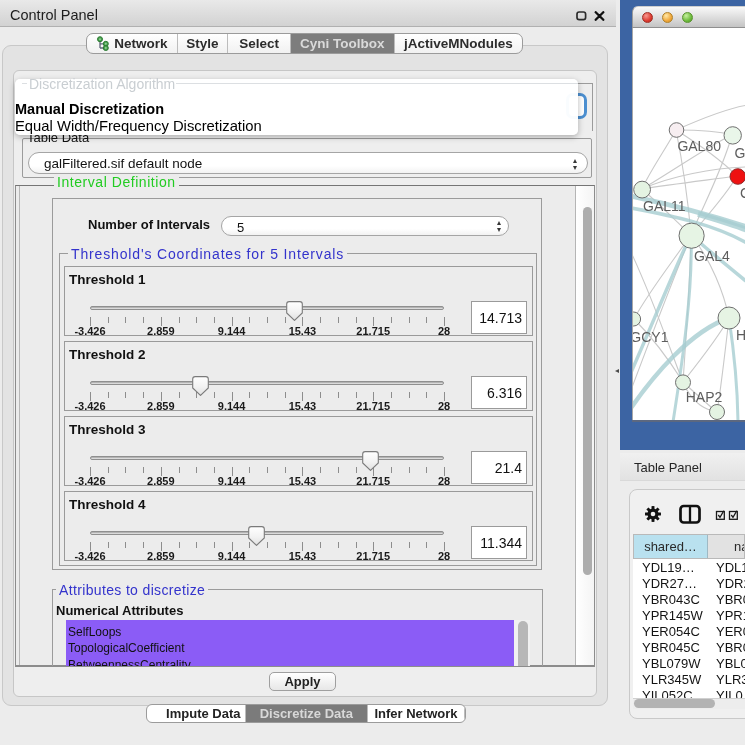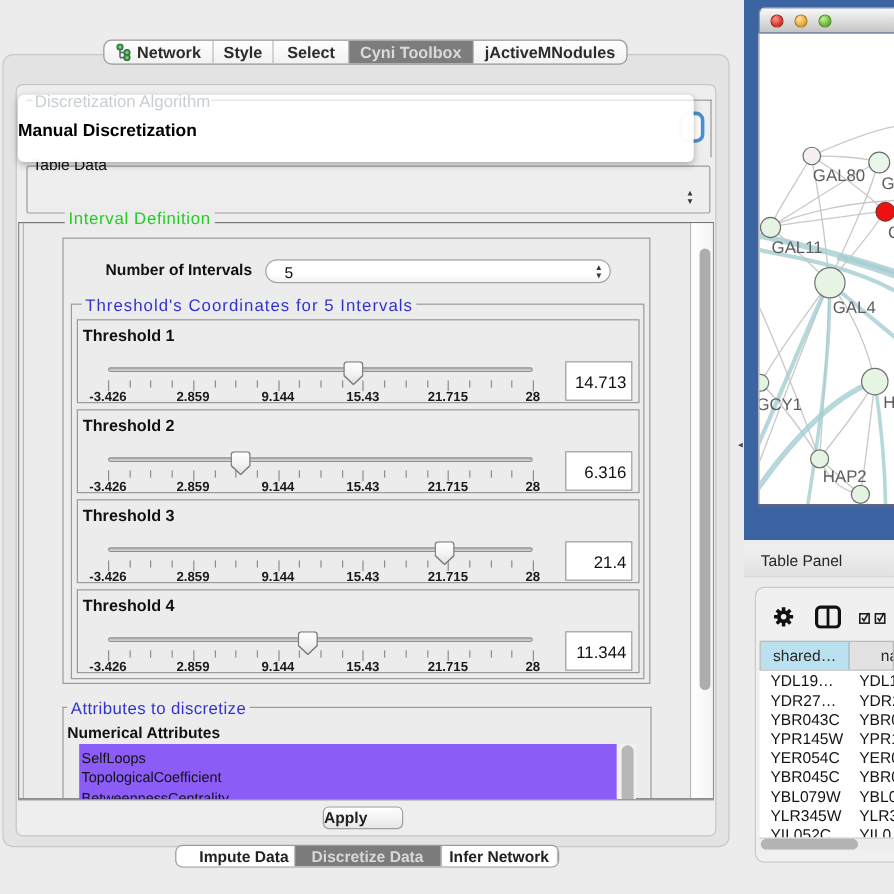--- a/index.html
+++ b/index.html
@@ -41,20 +41,27 @@
 #netwin-title{left:632px;top:6px;width:113px;height:22px;background:linear-gradient(#f9f9f9,#c4c4c4);border-top-left-radius:6px;border-bottom:1px solid #8f8f8f;border-left:1px solid #9a9a9a;border-top:1px solid #cfcfcf;}
 .light{position:absolute;top:5px;width:11px;height:11px;border-radius:50%;}
 #netcanvas{left:632px;top:28px;width:113px;height:392px;background:#ffffff;border-left:1px solid #a8a8a8;}
 #tablebar{left:620px;top:453px;width:125px;height:28px;background:linear-gradient(#f0f0f0,#e2e2e2);border-bottom:1px solid #d9d9d9;}
 #tablewrap{left:629px;top:489px;width:125px;height:230px;background:#f0f0f0;border:1px solid #c9c9c9;border-radius:8px;}
 </style>
 </head>
 <body>
 <div id="stage">
 
+  <div id="titlebar" class="abs">
+      <span class="t">Control Panel</span>
+    <svg class="abs" style="left:576px;top:11px" width="29" height="10" viewBox="0 0 29 10">
+      <rect x="1" y="1" width="8.6" height="7.6" rx="2.2" fill="none" stroke="#2c2c2c" stroke-width="1.7"></rect>
+      <path d="M19.7 1.2 L27.3 8.8 M27.3 1.2 L19.7 8.8" stroke="#111" stroke-width="2.3" stroke-linecap="round"></path>
+    </svg>
+  </div>
 
   <div id="outerpanel" class="abs"></div>
   <div id="innerpanel" class="abs"></div>
 
   <div id="toptabs" class="abs">
     <div class="seg" style="width:91px">
       <svg width="14" height="15" viewBox="0 0 14 15" style="margin-right:4px">
         <path d="M 4,3.2 L 4,12 M 4,7.8 L 8.5,7.8 M 4,12 L 8.5,12" stroke="#5c6575" stroke-width="1.3" fill="none"></path>
         <circle cx="4" cy="3.2" r="2.5" fill="#49a14f" stroke="#2c7a33" stroke-width="1"></circle>
         <circle cx="9.8" cy="7.8" r="2.5" fill="#49a14f" stroke="#2c7a33" stroke-width="1"></circle>
@@ -69,20 +76,21 @@
     <div class="seg sel" style="width:104px">Cyni Toolbox</div>
     <div class="seg" style="width:128px">jActiveMNodules</div>
   </div>
 
   <div class="abs" style="left:578px;top:83px;width:15px;height:1px;background:#9b9b9b"></div>
   <div class="abs" style="left:592px;top:83px;width:1px;height:48px;background:#9b9b9b"></div>
   <div class="abs" style="left:566px;top:93px;width:21px;height:26px;background:#fff;border:3px solid #4c8fd0;border-radius:7px"></div>
 
   <div class="abs grpborder" style="left:22px;top:138px;width:570px;height:40px"></div>
   <div class="abs" style="left:24px;top:130px;font-size:13px;color:#111;background:transparent;padding:0 3px">Table Data</div>
+  <div class="abs combo" style="left:28px;top:152px;width:560px;height:22px;padding:2.5px 0 0 15px;font-size:13.5px">galFiltered.sif default node</div>
   <div class="updown abs" style="left:573px;top:159px"></div>
 
   <div class="abs" style="left:15px;top:185px;width:580px;height:481px;border:1px solid #8c8c8c;border-top-color:#757575;background:#ececec"></div>
   <div class="abs" style="left:19px;top:186px;width:1px;height:479px;background:#b7b7b7"></div>
 
   <div class="abs" style="left:52px;top:198px;width:490px;height:372px;border:1px solid #9b9b9b"></div>
   <div class="abs" style="left:54px;top:174px;font-size:14px;letter-spacing:0.55px;color:#22cc22;background:#ececec;padding:0 3px">Interval Definition</div>
 
   <div class="abs" style="left:88px;top:217px;font-size:13px;font-weight:bold;color:#111">Number of Intervals</div>
   <div class="abs combo" style="left:221px;top:216px;width:288px;height:20px;padding:2.5px 0 0 15px">5</div>
@@ -278,32 +286,33 @@
   </div>
   <div class="abs" style="left:514px;top:620px;width:16px;height:46px;background:#f1f1f1"></div>
   <div class="abs" style="left:518px;top:621px;width:10px;height:45px;background:#b7b7b7;border-radius:5px 5px 0 0"></div>
 
   <div class="abs" style="left:15px;top:666px;width:580px;height:1px;background:#8c8c8c"></div>
 
   <div class="abs" style="left:575px;top:186px;width:1px;height:479px;background:#b5b5b5"></div>
   <div class="abs" style="left:576px;top:186px;width:18px;height:479px;background:linear-gradient(90deg,#ffffff,#f4f4f4)"></div>
   <div class="abs" style="left:583px;top:207px;width:9px;height:368px;background:#adadad;border-radius:5px"></div>
 
-  <div class="abs" style="left:269px;top:672px;width:67px;height:19px;background:linear-gradient(#ffffff,#e7e7e7);border:1px solid #9f9f9f;border-radius:5px;font-size:13px;font-weight:bold;color:#222;padding-top:1px">Apply</div>
+  <div class="abs" style="left:269px;top:672px;width:67px;height:19px;background:linear-gradient(#ffffff,#e7e7e7);border:1px solid #9f9f9f;border-radius:5px;text-align:center;font-size:13px;font-weight:bold;color:#222;padding-top:1px">Apply</div>
 
   <div id="bottabs" class="abs">
     <div class="seg" style="width:93px">Impute Data</div>
     <div class="seg sel" style="width:136px">Discretize Data</div>
     <div class="seg" style="width:108px">Infer Network</div>
   </div>
 
   <div class="abs" style="left:615px;top:369px;width:0;height:0;border-top:2.5px solid transparent;border-bottom:2.5px solid transparent;border-right:4px solid #4a4a4a"></div>
 
   <div id="popup" class="abs">
     <div style="position:absolute;left:0px;top:22px;font-size:14.5px;font-weight:bold;color:#000">Manual Discretization</div>
+    <div style="position:absolute;left:0px;top:39px;font-size:14.8px;color:#000">Equal Width/Frequency Discretization</div>
   </div>
   <div class="abs" style="left:22px;top:83px;width:5px;height:1px;background:#dcdfe2"></div>
   <div class="abs" style="left:176px;top:83px;width:402px;height:1px;background:#dcdfe2"></div>
   <div class="abs" style="left:26px;top:76px;font-size:14px;color:#c9ced2;background:transparent;padding:0 3px">Discretization Algorithm</div>
 
   <div id="bluearea" class="abs"></div>
   <div id="netwin-title" class="abs">
     <div class="light" style="left:9px;background:radial-gradient(circle at 35% 30%,#f79990,#dd3b30 60%,#b02317);border:0.5px solid #9f2e24"></div>
     <div class="light" style="left:29px;background:radial-gradient(circle at 35% 30%,#ffe9a8,#f0a73a 60%,#cd8a20);border:0.5px solid #b08026"></div>
     <div class="light" style="left:49px;background:radial-gradient(circle at 35% 30%,#c7f0a0,#6dbb3c 60%,#4c9426);border:0.5px solid #59922f"></div>

